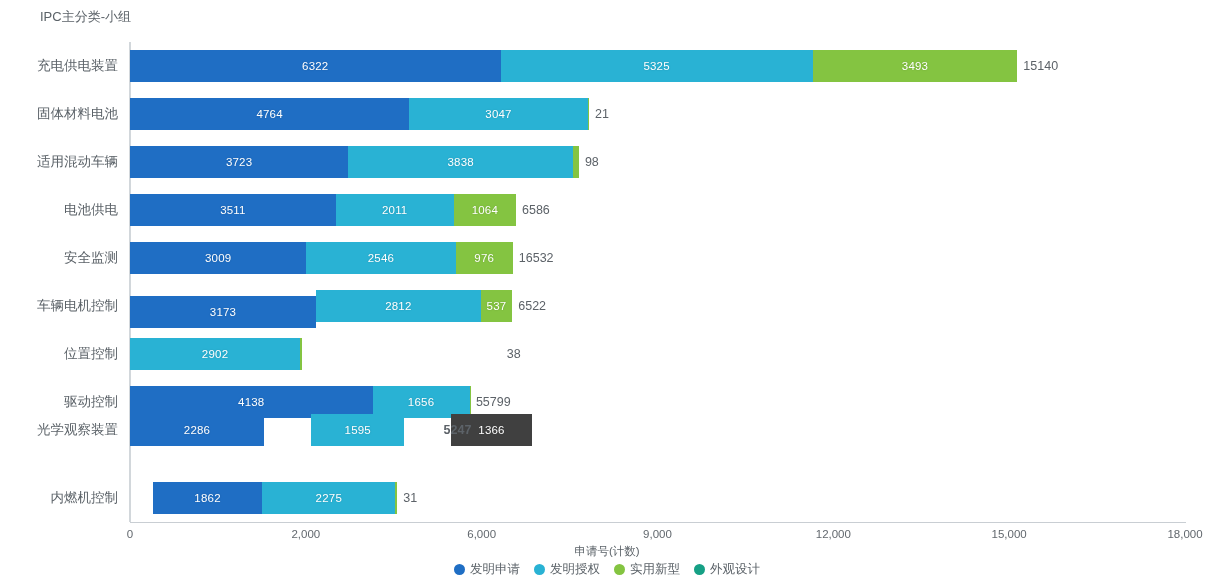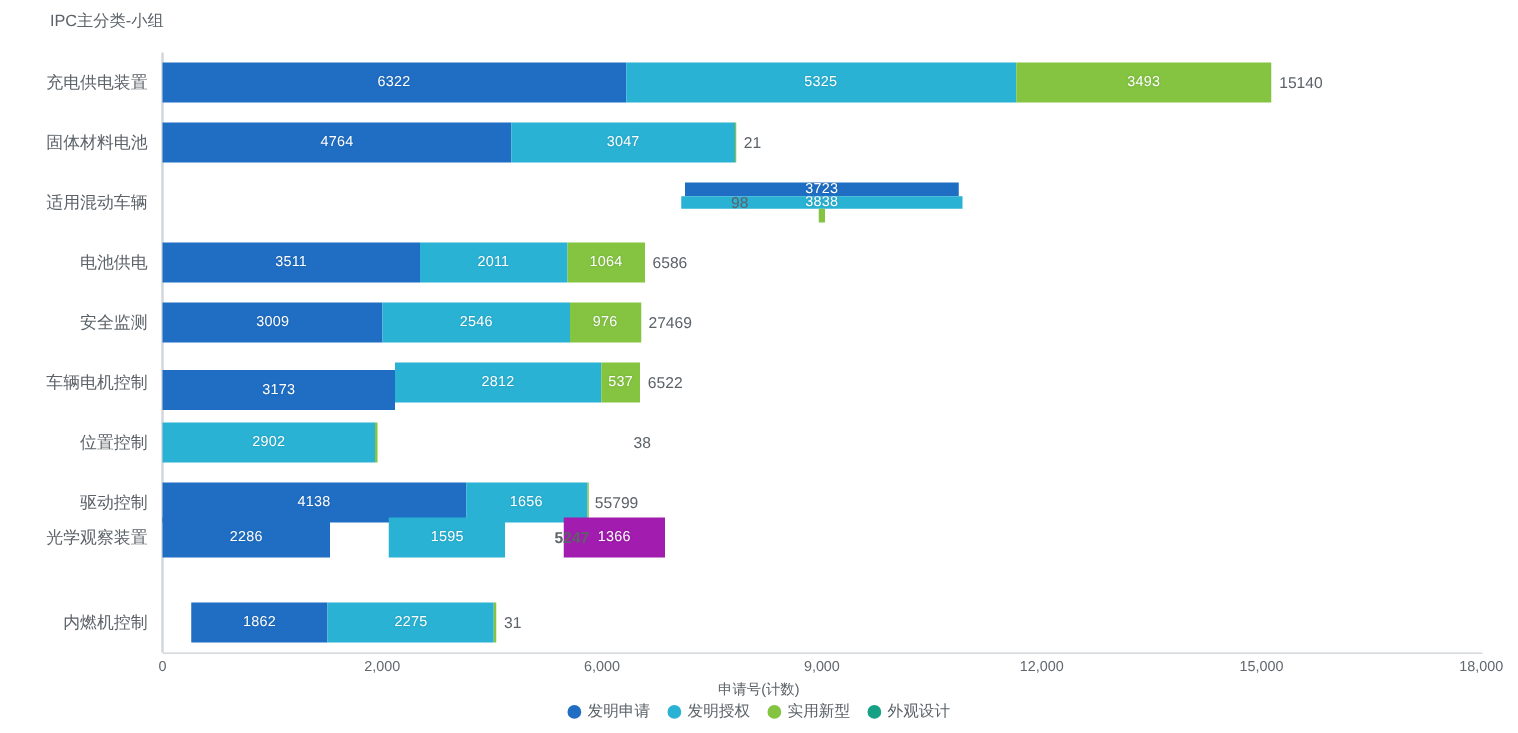--- a/index.html
+++ b/index.html
@@ -112,21 +112,21 @@
           </div>
           <div class="seg" style="width: 178.588px; background: rgb(41, 178, 212);">
             <span class="seg-label">3047</span>
           </div>
           <div class="seg green" style="width: 1.23083px; background: rgb(132, 196, 65);"></div>
           <span class="total-label" style="left: 465.042px;">21</span>
         </div>
       </div>
       <div class="row" style="top: 104px; height: 32px;">
         <div class="cat-wrap" style="left: -130px; top: 50%; transform: translateY(-50%); padding-right: 8px; box-sizing: border-box;">适用混动车辆</div>
-        <div class="bar" style="width: 100%; flex-direction: column;">
+        <div class="bar" style="width: 100%;">
           <div class="seg" style="width: 218.209px; background: rgb(31, 110, 196);">
             <span class="seg-label">3723</span>
           </div>
           <div class="seg" style="width: 224.949px; background: rgb(41, 178, 212);">
             <span class="seg-label">3838</span>
           </div>
           <div class="seg green" style="width: 5.74389px; background: rgb(132, 196, 65);"></div>
           <span class="total-label" style="left: 454.902px;">98</span>
         </div>
       </div>
@@ -150,21 +150,21 @@
         <div class="bar" style="width: 100%;">
           <div class="seg" style="width: 176.361px; background: rgb(31, 110, 196);">
             <span class="seg-label">3009</span>
           </div>
           <div class="seg" style="width: 149.224px; background: rgb(41, 178, 212);">
             <span class="seg-label">2546</span>
           </div>
           <div class="seg green" style="width: 57.2044px; background: rgb(132, 196, 65);">
             <span class="seg-label">976</span>
           </div>
-          <span class="total-label" style="left: 388.789px;">27469</span>
+          <span class="total-label" style="left: 388.789px;">16532</span>
         </div>
       </div>
       <div class="row" style="top: 248px; height: 32px;">
         <div class="cat-wrap" style="left: -130px; top: 50%; transform: translateY(-50%); padding-right: 8px; box-sizing: border-box;">车辆电机控制</div>
         <div class="bar" style="width: 100%;">
           <div class="seg" style="width: 185.973px; background: rgb(31, 110, 196); margin-top: 11px;">
             <span class="seg-label">3173</span>
           </div>
           <div class="seg" style="width: 164.814px; background: rgb(41, 178, 212);">
             <span class="seg-label">2812</span>
@@ -200,21 +200,21 @@
       </div>
       <div class="row" style="top: 372px; height: 32px;">
         <div class="cat-wrap" style="left: -130px; top: 50%; transform: translateY(-50%); padding-right: 8px; box-sizing: border-box;">光学观察装置</div>
         <div class="bar" style="width: 100%; gap: 47px;">
           <div class="seg" style="width: 133.985px; background: rgb(31, 110, 196);">
             <span class="seg-label">2286</span>
           </div>
           <div class="seg" style="width: 93.4847px; background: rgb(41, 178, 212);">
             <span class="seg-label">1595</span>
           </div>
-          <div class="seg green" style="width: 80.0628px; background: #a21caf;">
+          <div class="seg green" style="width: 80.0628px; background: #404040;">
             <span class="seg-label">1366</span>
           </div>
           <span class="total-label" style="left: 313.532px; font-weight: bold;">5247</span>
         </div>
       </div>
       <div class="row" style="top: 440px; height: 32px;">
         <div class="cat-wrap" style="left: -130px; top: 50%; transform: translateY(-50%); padding-right: 8px; box-sizing: border-box;">内燃机控制</div>
         <div class="bar" style="width: 100%; margin-left: 23px;">
           <div class="seg" style="width: 109.134px; background: rgb(31, 110, 196);">
             <span class="seg-label">1862</span>

